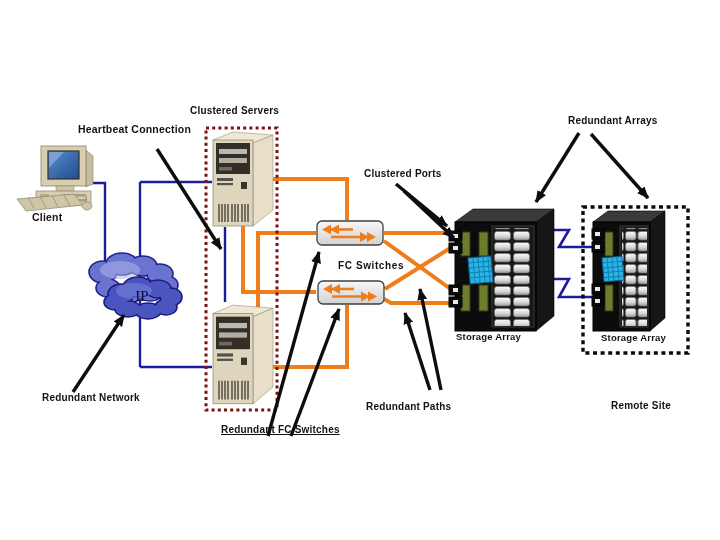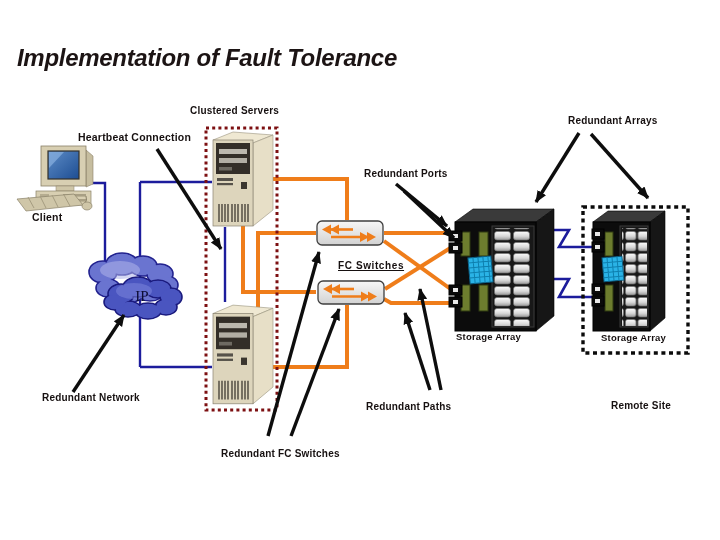--- a/index.html
+++ b/index.html
@@ -233,27 +233,26 @@
       <path d="M404,191 L454,238" marker-end="url(#ah)"></path>
       <path d="M579,133 L536,202" marker-end="url(#ah)"></path>
       <path d="M591,134 L648,198" marker-end="url(#ah)"></path>
       <path d="M268,436 L319,252" marker-end="url(#ah)"></path>
       <path d="M291,436 L339,309" marker-end="url(#ah)"></path>
       <path d="M430,390 L405,313" marker-end="url(#ah)"></path>
       <path d="M441,390 L420,289" marker-end="url(#ah)"></path>
     </g>
   </svg>
 
-  <div id="title">Implementation of Fault Tolerance</div>
 
   <div class="lbl" style="left:190px;top:105px;">Clustered Servers</div>
   <div class="lbl" style="left:536px;top:115px;padding-left:32px;">Redundant Arrays</div>
-  <div class="lbl big" style="left:71px;top:131px;padding-left:7px;">Heartbeat Connection</div>
-  <div class="lbl" style="left:364px;top:168px;">Redundant Ports</div>
+  <div class="lbl big" style="left:71px;top:123px;padding-left:7px;">Heartbeat Connection</div>
+  <div class="lbl" style="left:364px;top:168px;">Clustered Ports</div>
   <div class="lbl big" style="left:32px;top:211px;">Client</div>
-  <div class="lbl" style="left:338px;top:260px;letter-spacing:0.6px;text-decoration:underline;">FC Switches</div>
+  <div class="lbl" style="left:338px;top:260px;letter-spacing:0.6px;">FC Switches</div>
   <div class="lbl" style="left:456px;top:331px;font-size:9.5px;">Storage Array</div>
   <div class="lbl" style="left:601px;top:332px;font-size:9.5px;">Storage Array</div>
   <div class="lbl" style="left:611px;top:356px;margin-top:44px;">Remote Site</div>
   <div class="lbl" style="left:42px;top:392px;">Redundant Network</div>
   <div class="lbl" style="left:366px;top:401px;text-align:center;">Redundant Paths</div>
-  <div class="lbl" style="left:221px;top:448px;">Redundant FC Switches</div>
+  <div class="lbl" style="left:221px;top:424px;text-decoration:underline;">Redundant FC Switches</div>
 </div>
 
 </body></html>

